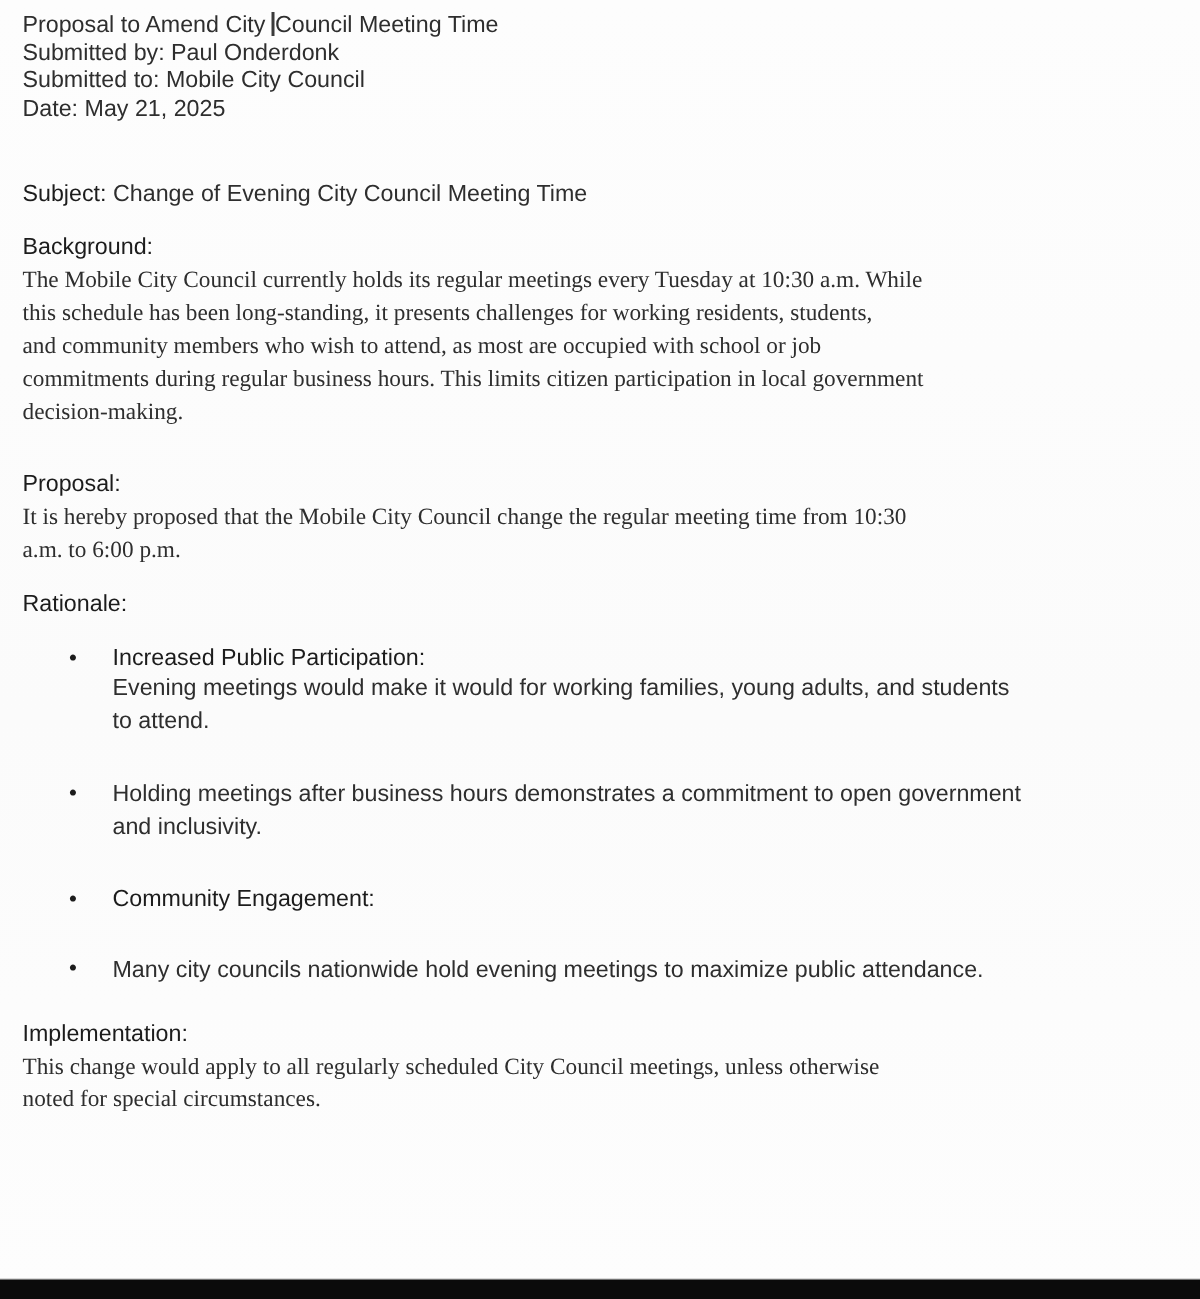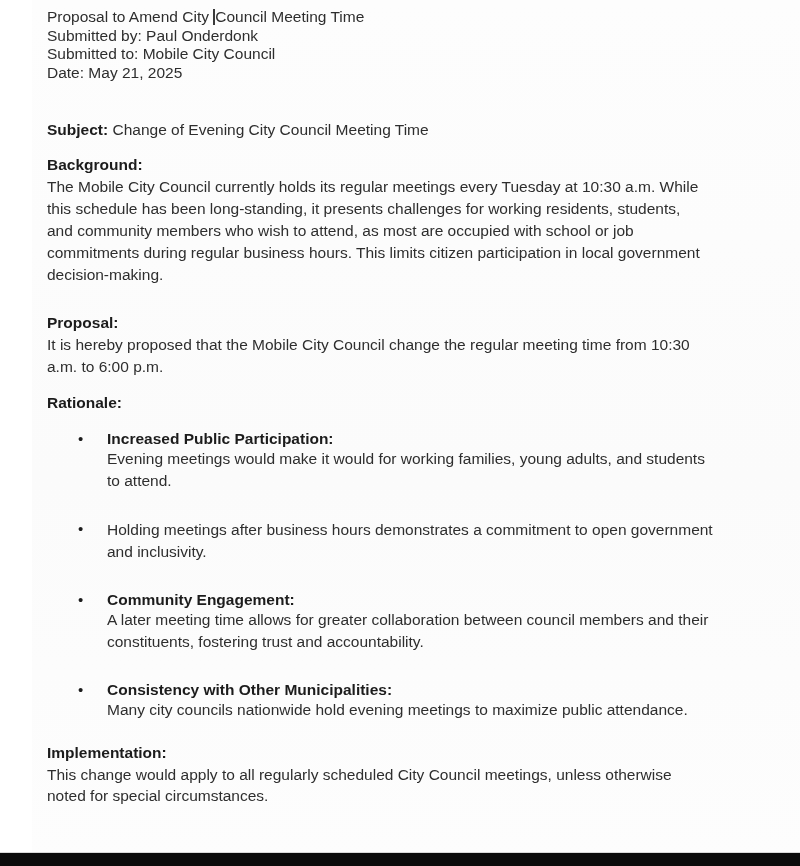--- a/index.html
+++ b/index.html
@@ -14,49 +14,49 @@
     overflow: hidden;
     font-family: "Liberation Sans", sans-serif;
     color: #2e2e2e;
   }
   .doc {
     position: absolute;
     inset: 0;
     padding: 8px 20px 0 15px;
     font-size: 15.5px;
     background: linear-gradient(180deg, #fdfdfd 0%, #fbfbfb 55%, #fdfdfd 100%);
-    margin-left: 32px;
   }
   .header-block p {
     margin: 0;
     line-height: 18.5px;
   }
   .caret {
     display: inline-block;
     width: 2px;
     height: 16px;
     background: #3a3a3a;
     vertical-align: -3px;
   }
   .subject-line {
     margin-top: 38px;
     line-height: 19px;
   }
   .bold-label, .section-heading, .bullet-title {
-    font-weight: bold;
+    font-weight: normal;
     color: #1c1c1c;
   }
   .section-heading {
     margin: 0;
     line-height: 19px;
   }
   .para {
     margin: 2px 0 0 0;
     line-height: 22px;
     white-space: pre-line;
+    font-family: Liberation Serif, serif;
   }
   .bg-heading { margin-top: 12px; }
   .proposal-heading { margin-top: 27px; }
   .rationale-heading { margin-top: 15px; }
   .impl-heading { margin-top: 22px; }
   .impl-para { line-height: 21px; }
   .impl-para + .impl-para { margin-top: 0; text-align: right; }
   .bullets {
     margin: 0;
     padding: 0;
@@ -129,26 +129,23 @@
 to attend.</p>
     </li>
     <li class="bullet">
       <span class="bullet-dot">•</span>
       <p class="bullet-body">Holding meetings after business hours demonstrates a commitment to open government
 and inclusivity.</p>
     </li>
     <li class="bullet">
       <span class="bullet-dot">•</span>
       <span class="bullet-title">Community Engagement:</span>
-      <p class="bullet-body">A later meeting time allows for greater collaboration between council members and their
-constituents, fostering trust and accountability.</p>
     </li>
     <li class="bullet">
       <span class="bullet-dot">•</span>
-      <span class="bullet-title">Consistency with Other Municipalities:</span>
       <p class="bullet-body">Many city councils nationwide hold evening meetings to maximize public attendance.</p>
     </li>
   </ul>
 
   <p class="section-heading impl-heading">Implementation:</p>
   <p class="para impl-para">This change would apply to all regularly scheduled City Council meetings, unless otherwise
 noted for special circumstances.</p>
 
 </div>
 

